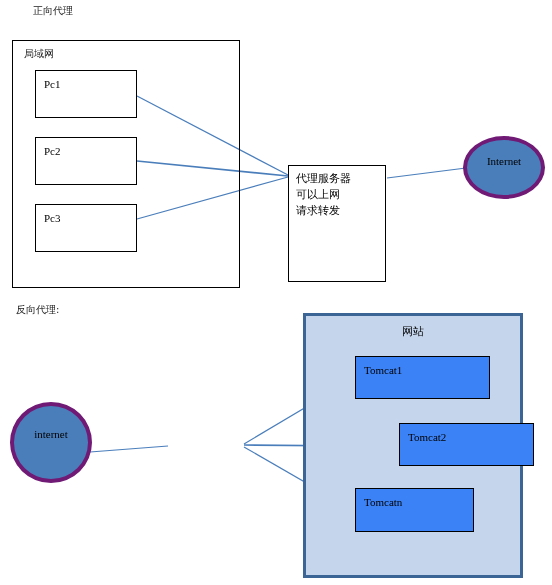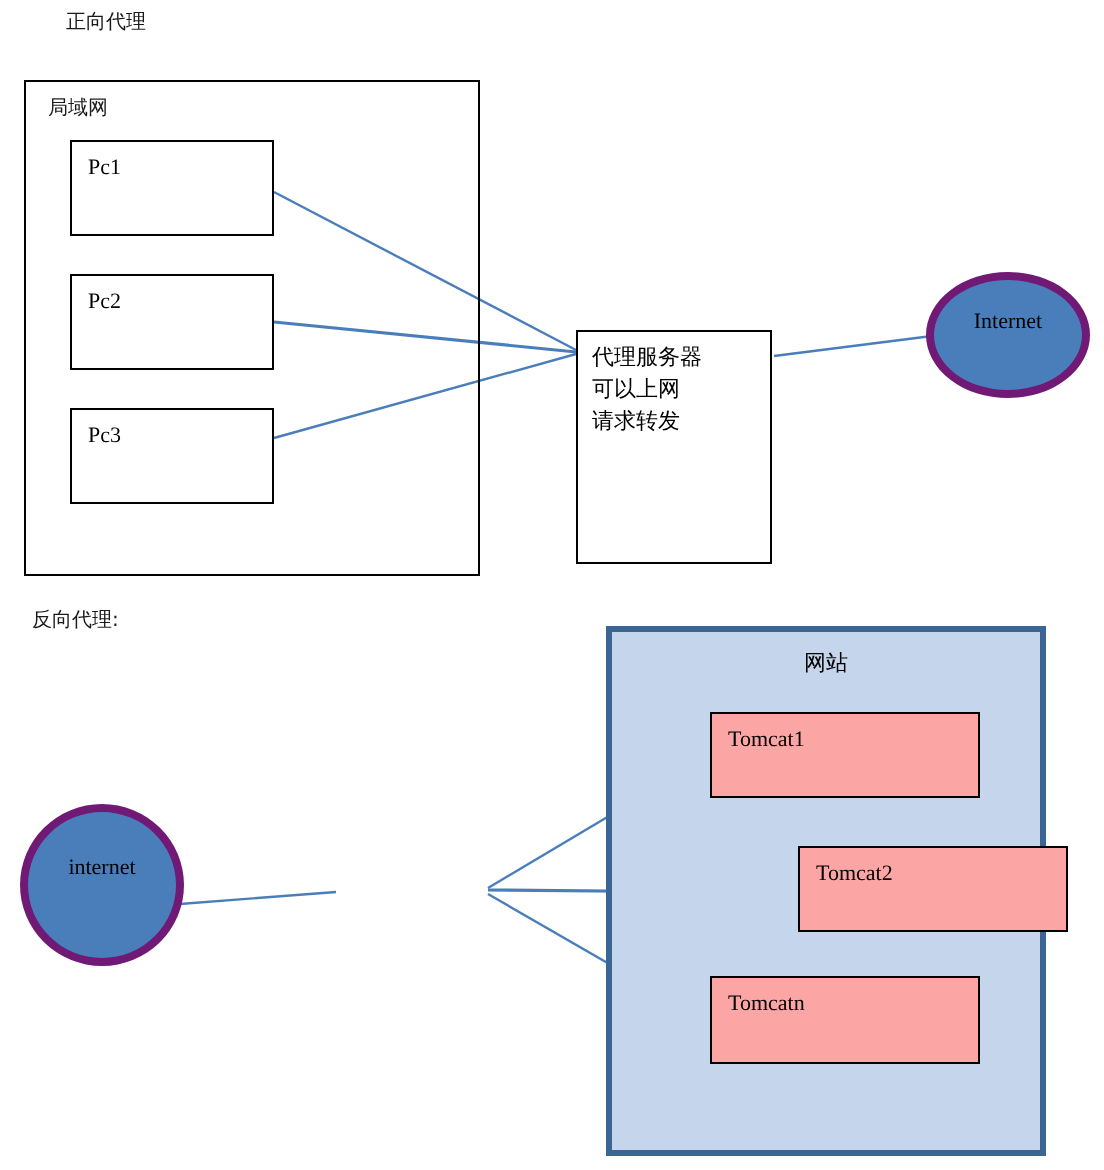--- a/index.html
+++ b/index.html
@@ -84,21 +84,21 @@
   .panel-title {
     position: absolute;
     width: 100%;
     text-align: center;
     top: 8px;
     font-family: "DejaVu Sans", "Liberation Sans", sans-serif;
     font-size: 11px;
     color: #000000;
   }
   .tomcat {
-    background: #fca5a5;
+    background: #3b82f6;
     border: 1px solid #000000;
   }
   .tomcat-label {
     position: absolute;
     left: 8px;
     top: 7px;
     font-family: "Liberation Serif", "DejaVu Serif", serif;
     font-size: 11px;
     color: #000000;
   }
@@ -160,17 +160,17 @@
   <div class="node panel" style="left:303px; top:313px; width:220px; height:265px;">
     <div class="panel-title">网站</div>
   </div>
 
   <div class="node tomcat" style="left:355px; top:356px; width:135px; height:43px;">
     <span class="tomcat-label">Tomcat1</span>
   </div>
   <div class="node tomcat" style="left:355px; top:423px; width:135px; height:43px;margin-left:44px;">
     <span class="tomcat-label">Tomcat2</span>
   </div>
-  <div class="node tomcat" style="left:355px; top:488px; width:135px; height:44px;">
+  <div class="node tomcat" style="left:355px; top:488px; width:119px; height:44px;">
     <span class="tomcat-label">Tomcatn</span>
   </div>
 
 </div>
 
 </body></html>

